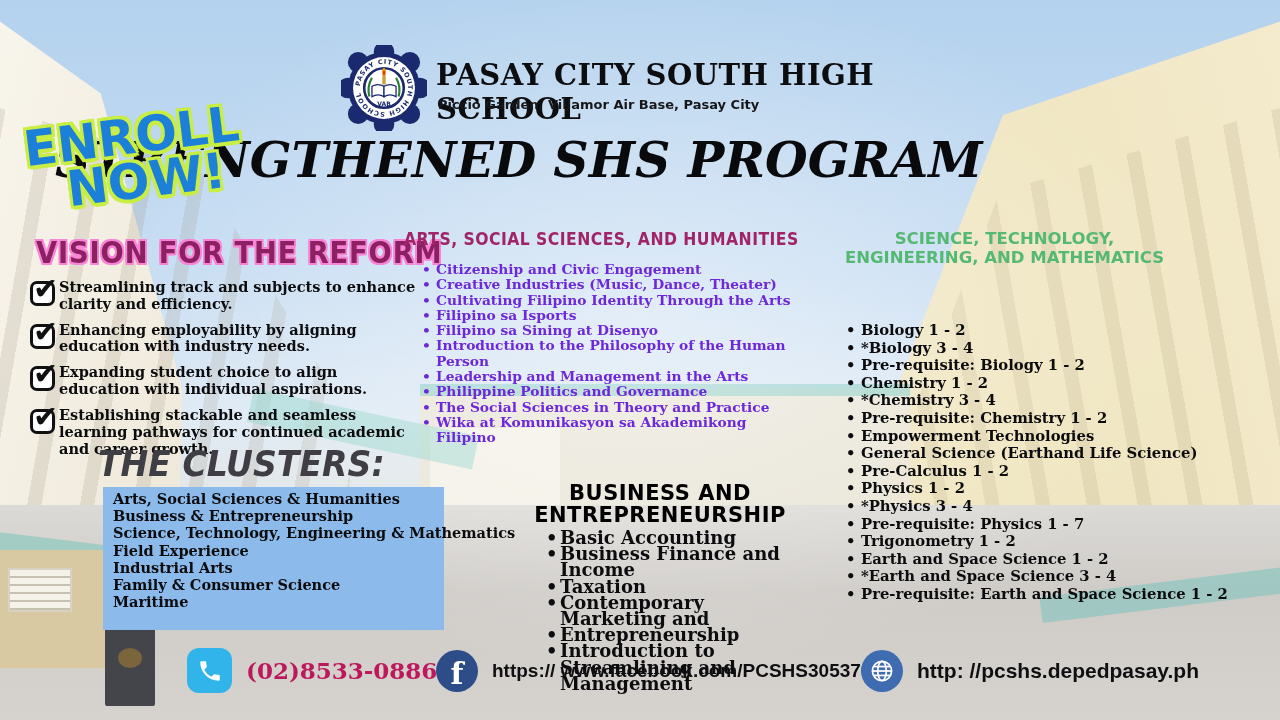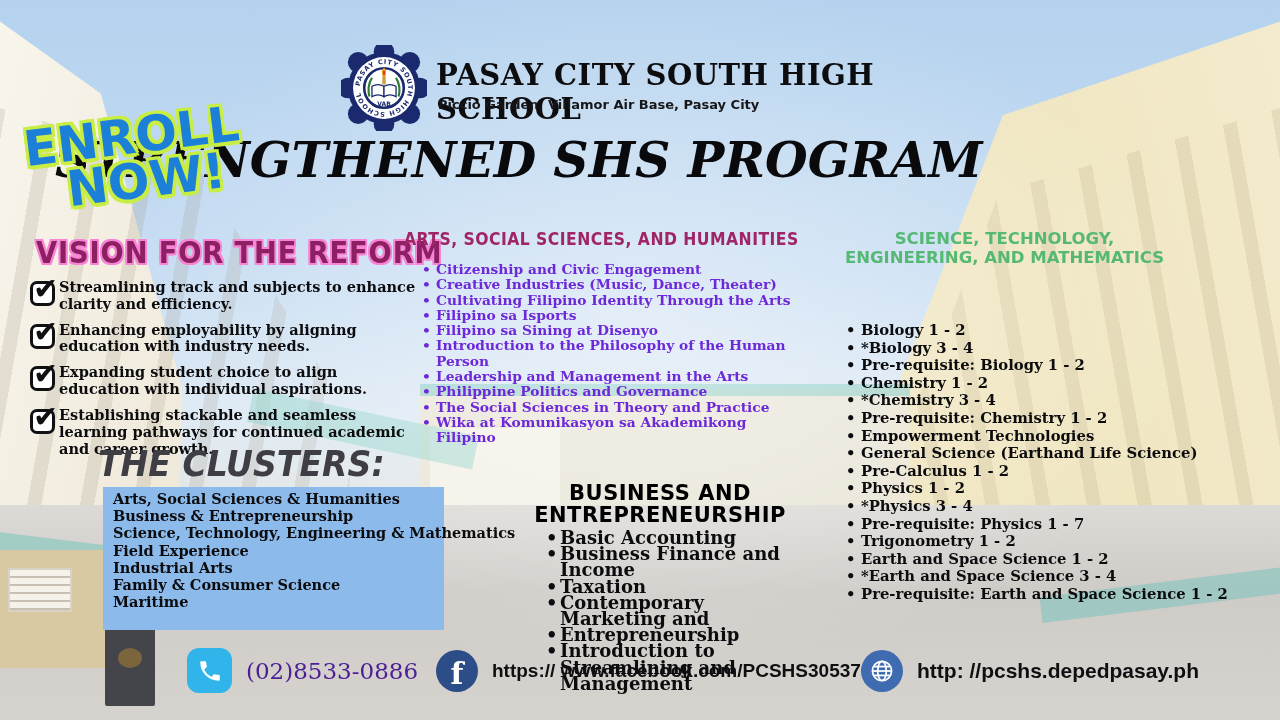--- a/index.html
+++ b/index.html
@@ -104,21 +104,21 @@
   .f-phone{left:187px;top:648px;}
   .f-fb{left:436px;top:650px;}
   .f-web{left:861px;top:650px;}
   .phone-icon{width:45px;height:45px;border-radius:12px;background:#30b4e9;display:flex;
     align-items:center;justify-content:center;}
   .circle-icon{width:42px;height:42px;border-radius:50%;display:flex;align-items:center;justify-content:center;}
   .fb-bg{background:#2c4d87;}
   .globe-bg{background:#3f6cb0;}
   .fb-f{color:#fff;font-family:"DejaVu Serif",serif;font-weight:bold;font-size:30px;line-height:1;
     margin-top:6px;}
-  .phone-text{font-family:"DejaVu Serif",serif;font-weight:normal;font-size:23px;color:#4c1d95;}
+  .phone-text{font-family:"DejaVu Serif",serif;font-weight:bold;font-size:23px;color:#be185d;}
   .link-text{font-family:"Liberation Sans",sans-serif;font-weight:bold;font-size:19px;color:#0f0f11;}
   .web-text{font-size:21px;}
 </style>
 </head>
 <body>
 
 <div id="poster">
 
   <div class="bg bg-sky"></div>
   <div class="bg bg-left-building"></div>

